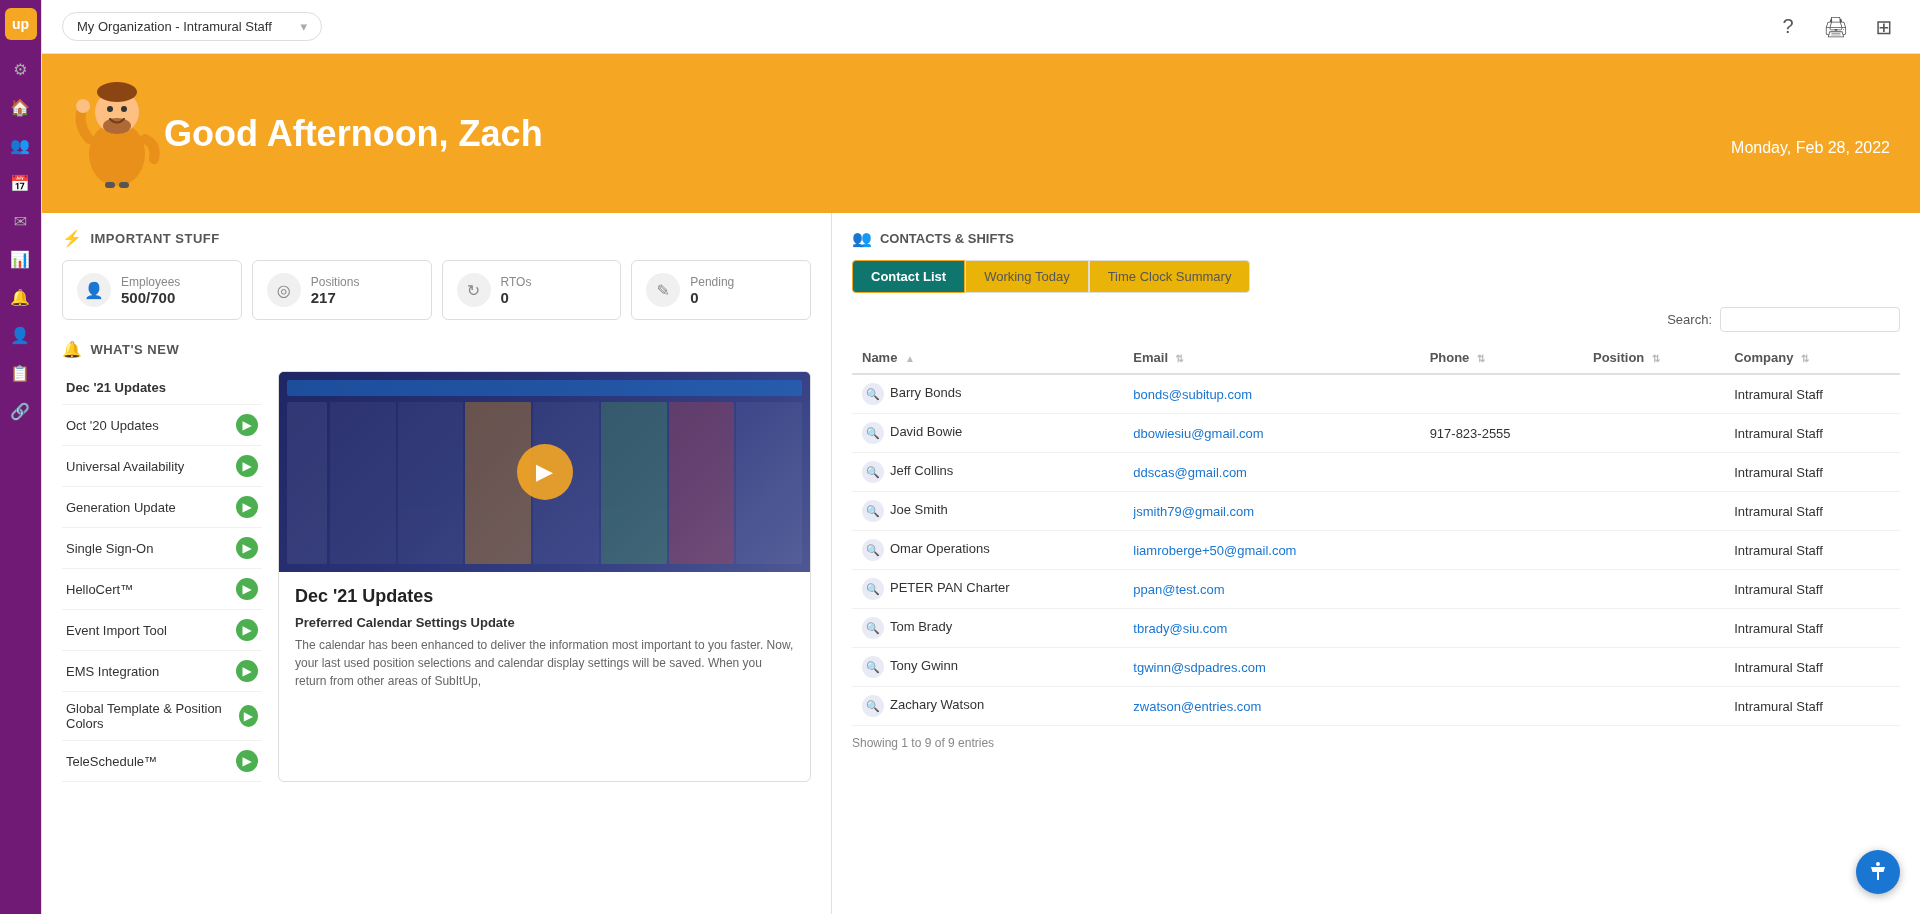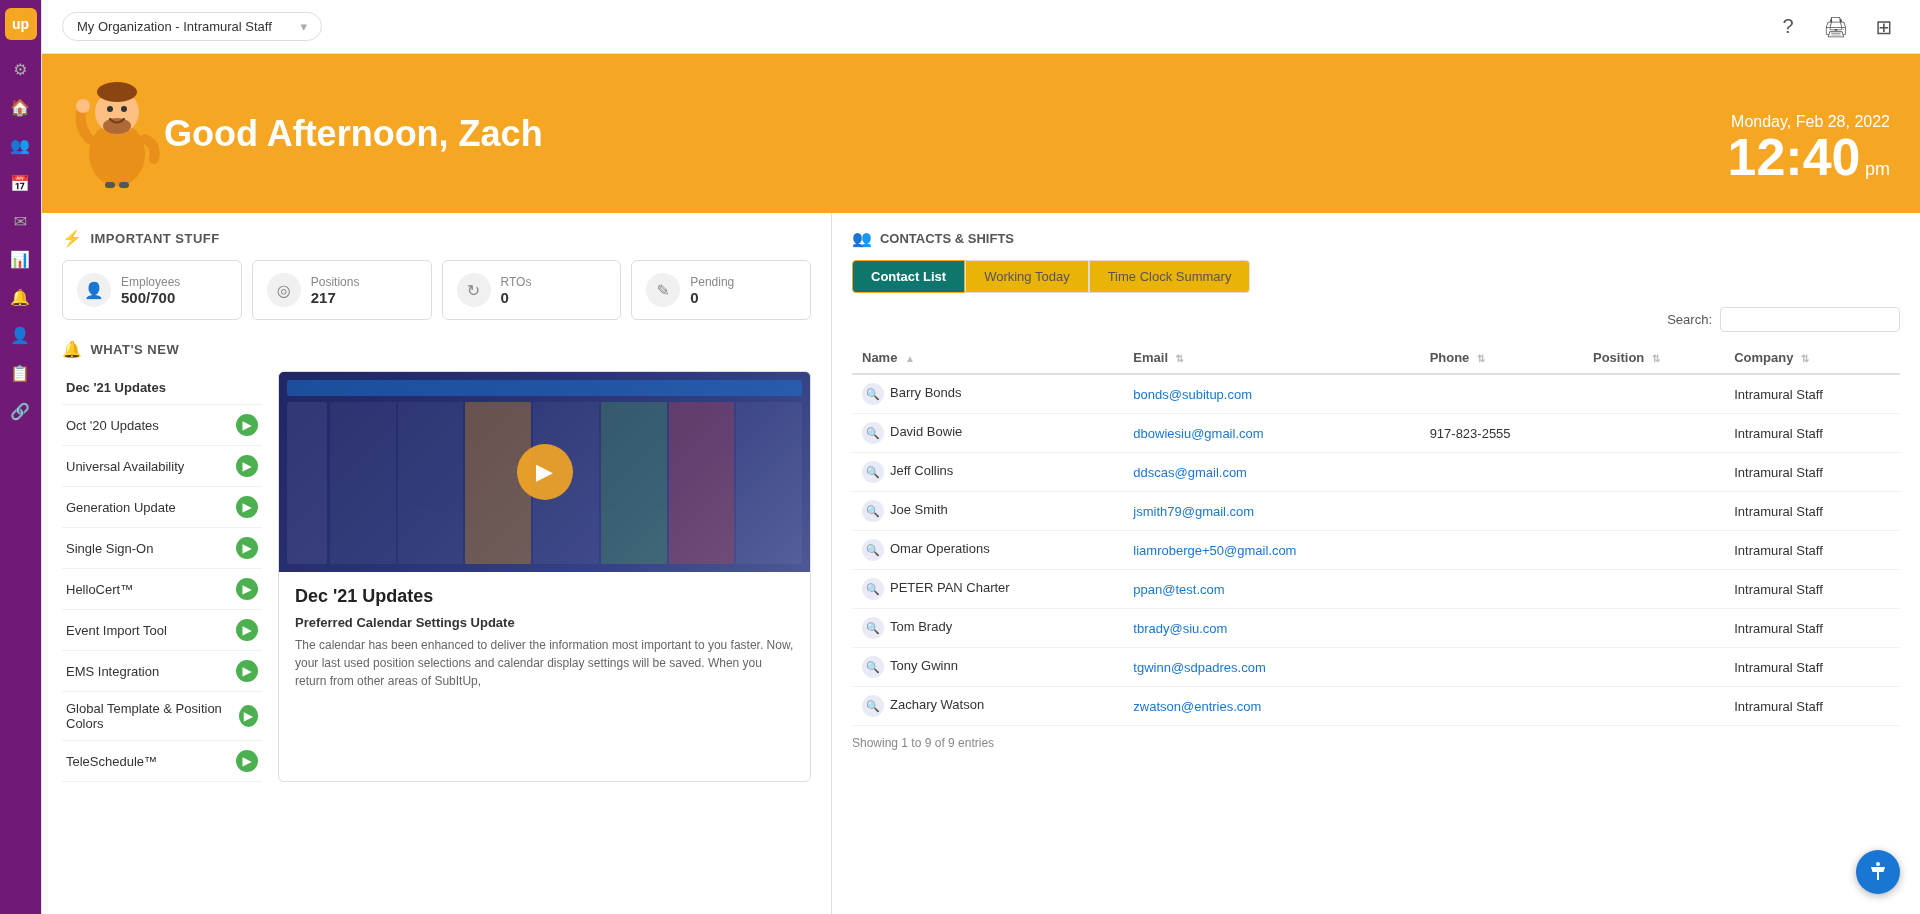--- a/index.html
+++ b/index.html
@@ -369,24 +369,20 @@
           <rect x="33" y="108" width="10" height="6" rx="3" fill="#555"></rect>
           <rect x="47" y="108" width="10" height="6" rx="3" fill="#555"></rect>
         </svg>
       </div>
       <div>
         <span class="hero-greeting">Good Afternoon, Zach</span>
       </div>
     </div>
     <div class="hero-datetime">
       <div class="hero-date">Monday, Feb 28, 2022</div>
-      <div>
-        <span class="hero-time">12:40</span>
-        <span class="hero-time-suffix">pm</span>
-      </div>
     </div>
   </div>
 
   <div class="content-area">
 
     <div class="left-panel">
 
       <div class="section-header">
         <span class="lightning">⚡</span>
         <span>IMPORTANT STUFF</span>

